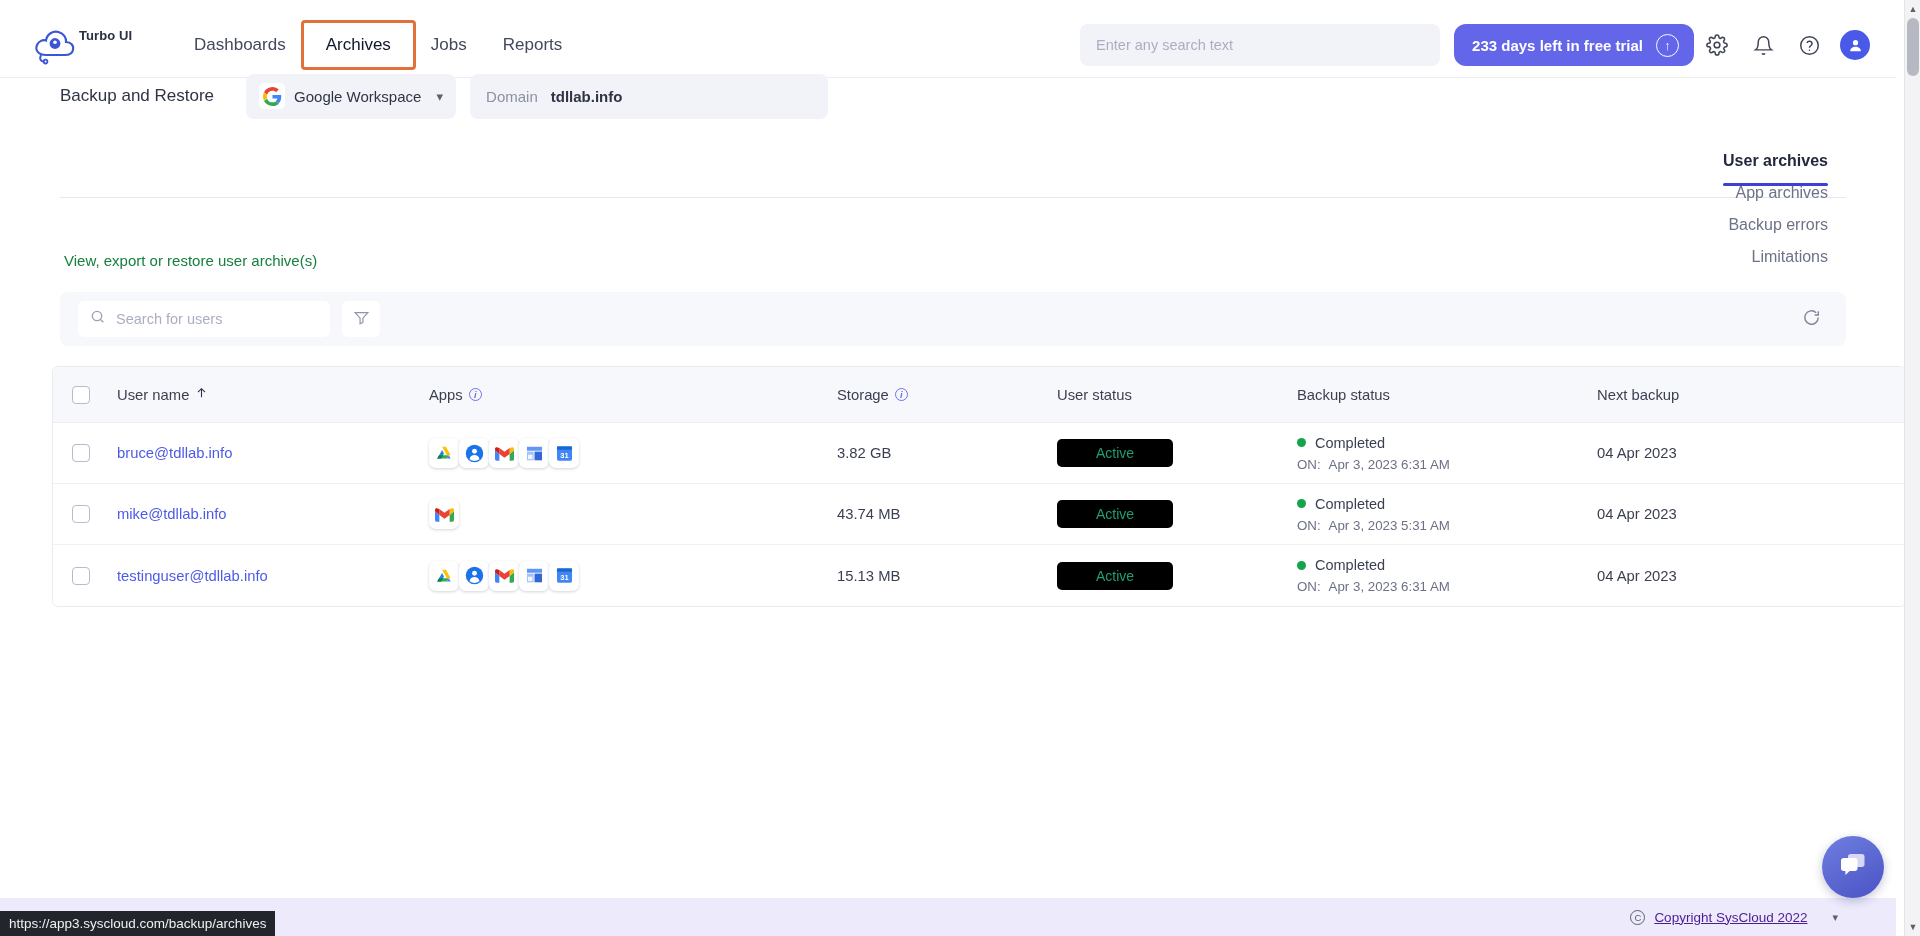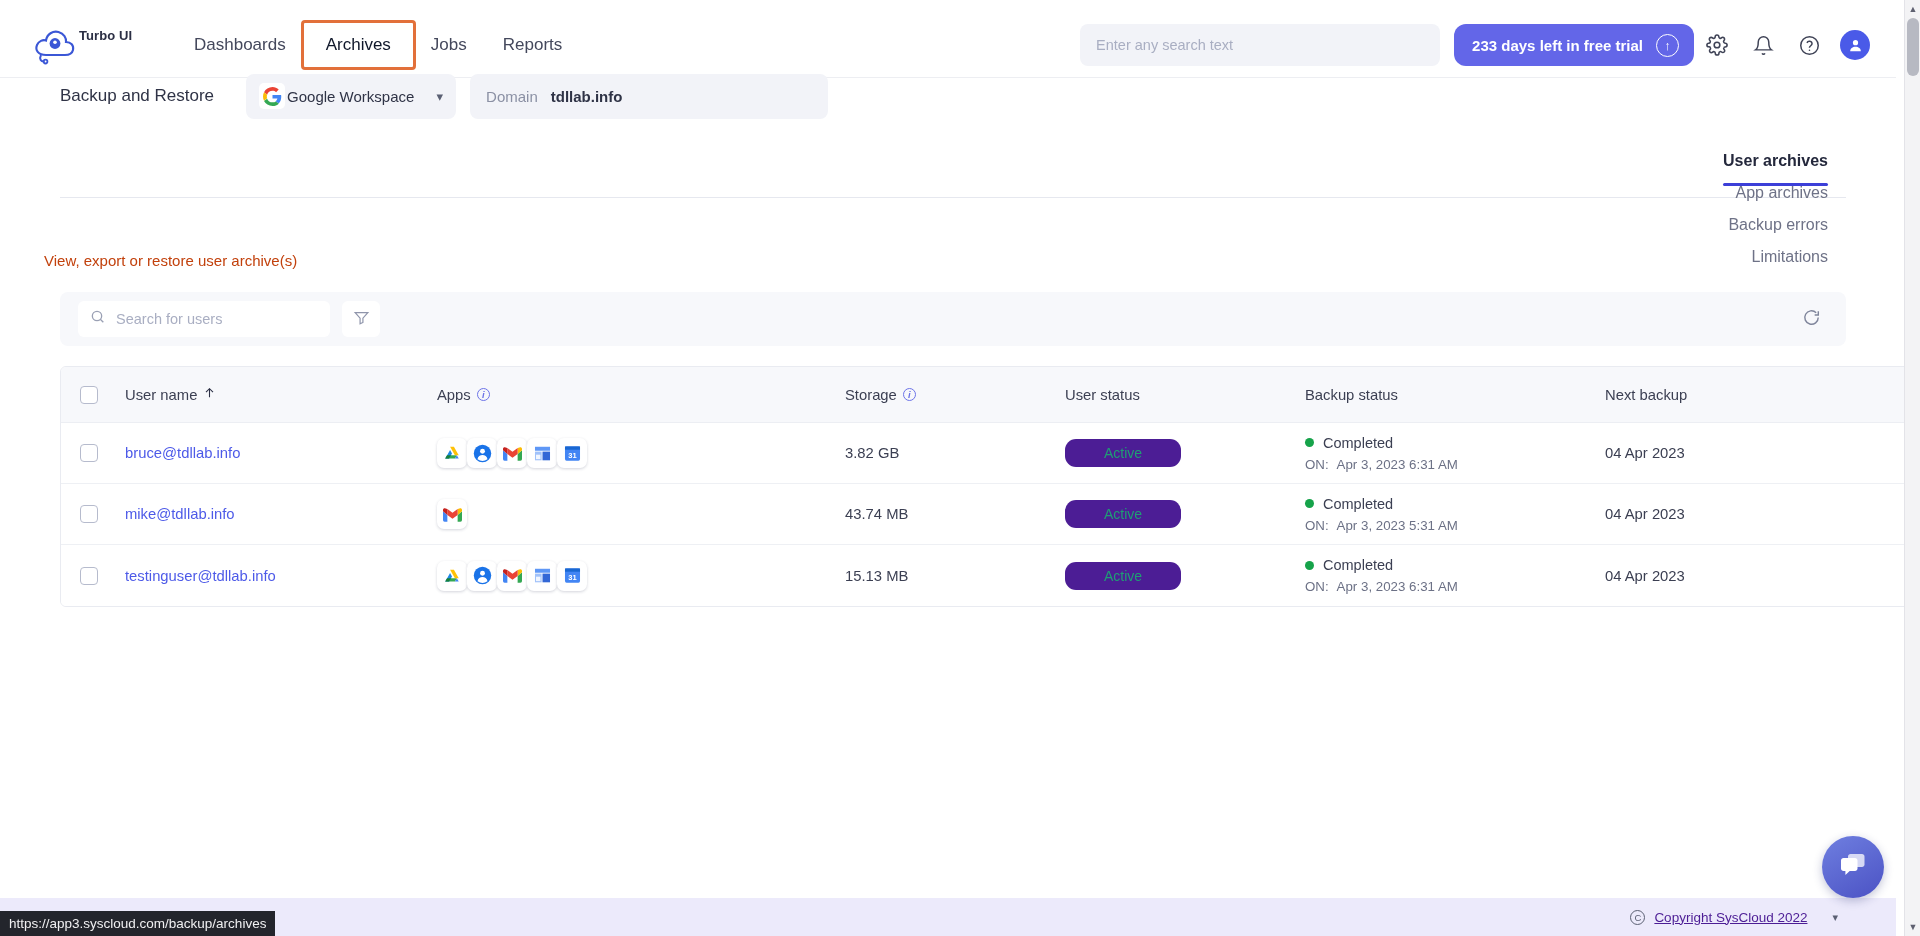--- a/index.html
+++ b/index.html
@@ -74,21 +74,21 @@
   .subheader {
     position: absolute; top: 66px; left: 0; width: 1896px; height: 60px;
     display: flex; align-items: center; padding-left: 60px;
   }
   .page-title { font-size: 17px; color: #2f3346; margin-right: 32px; white-space: nowrap; }
   .ws-select {
     width: 210px; height: 45px; background: #f2f3f8; border-radius: 8px;
     display: flex; align-items: center; padding: 0 13px; cursor: pointer;
     justify-content: space-between;
   }
-  .ws-select-left { display: flex; align-items: center; gap: 2px; }
+  .ws-select-left { display: flex; align-items: center; gap: 9px; }
   .ws-label { font-size: 15px; color: #2f3346; white-space: nowrap; }
   .gicon {
     width: 26px; height: 26px; background:#fff; border-radius: 5px;
     display:flex; align-items:center; justify-content:center;
   }
   .chev { color: #5b6073; font-size: 13px; }
   .domain-box {
     width: 358px; height: 45px; background: #f2f3f8; border-radius: 8px;
     display: flex; align-items: center; padding: 0 16px; gap: 13px; margin-left: 14px;
   }
@@ -106,21 +106,21 @@
   }
   .tab:first-child { padding-left: 0; }
   .tab.active { color: #24283c; font-weight: bold; }
   .tab.active::after {
     content: ''; position: absolute; left: 0; right: 18px; bottom: -1.5px;
     height: 3px; background: #3c3fd8; border-radius: 2px;
   }
 
   
   .section-caption {
-    position: absolute; top: 252px; left: 44px; font-size: 15px; color: #c2410c;
+    position: absolute; top: 252px; left: 64px; font-size: 15px; color: #15803d;
   }
   .toolbar {
     position: absolute; top: 292px; left: 60px; width: 1786px; height: 54px;
     background: #f7f8fb; border-radius: 8px; display: flex; align-items: center;
     padding: 0 18px; justify-content: space-between;
   }
   .toolbar-left { display: flex; align-items: center; gap: 12px; }
   .search-users {
     width: 252px; height: 36px; background: #ffffff; border-radius: 6px;
     display: flex; align-items: center; gap: 10px; padding: 0 12px;
@@ -134,21 +134,21 @@
     width: 38px; height: 36px; background: #ffffff; border-radius: 6px;
     display:flex; align-items:center; justify-content:center; cursor:pointer;
   }
   .refresh-btn {
     width: 34px; height: 34px; display:flex; align-items:center; justify-content:center;
     cursor: pointer;
   }
 
   
   .table {
-    position: absolute; top: 366px; left: 60px; width: 1854px;
+    position: absolute; top: 366px; left: 52px; width: 1854px;
     border: 1px solid #e9ebf1; border-radius: 6px; overflow: hidden; background:#fff;
   }
   .thead {
     display: flex; align-items: center; height: 56px; background: #f7f8fb;
     border-bottom: 1px solid #eceef3;
   }
   .trow {
     display: flex; align-items: center; height: 61px; border-bottom: 1px solid #eef0f4;
     background: #fff;
   }
@@ -168,22 +168,22 @@
   .user-link { font-size: 14.8px; color: #4d5ae8; cursor: pointer; }
   .apps-row { display: flex; align-items: center; gap: 0; }
   .app-chip {
     width: 30px; height: 30px; border-radius: 7px; background:#fff;
     box-shadow: 0 1px 3px rgba(40,45,80,.20);
     display:flex; align-items:center; justify-content:center;
   }
   .cell-text { font-size: 14.8px; color: #3b3f52; }
   .badge-active {
     display: inline-flex; align-items: center; justify-content: center;
-    width: 116px; height: 28px; border-radius: 11px;
-    background: #4c1d95; color: #1f9e74; font-size: 14px;
+    width: 116px; height: 28px; border-radius: 5px;
+    background: #000000; color: #1f9e74; font-size: 14px;
   }
   .bstatus { display: flex; flex-direction: column; gap: 6px; }
   .bstatus-top { display: flex; align-items: center; gap: 9px; }
   .dot { width: 9px; height: 9px; border-radius: 50%; background: #16a34a; }
   .bstatus-label { font-size: 14.5px; color: #3b3f52; }
   .bstatus-sub { font-size: 13.3px; color: #6c7186; padding-left: 0px; }
   .bstatus-sub .on { color: #6c7186; margin-right: 5px; }
 
   .info-i {
     width: 13px; height: 13px; border: 1.2px solid #6d74e8; border-radius: 50%;

